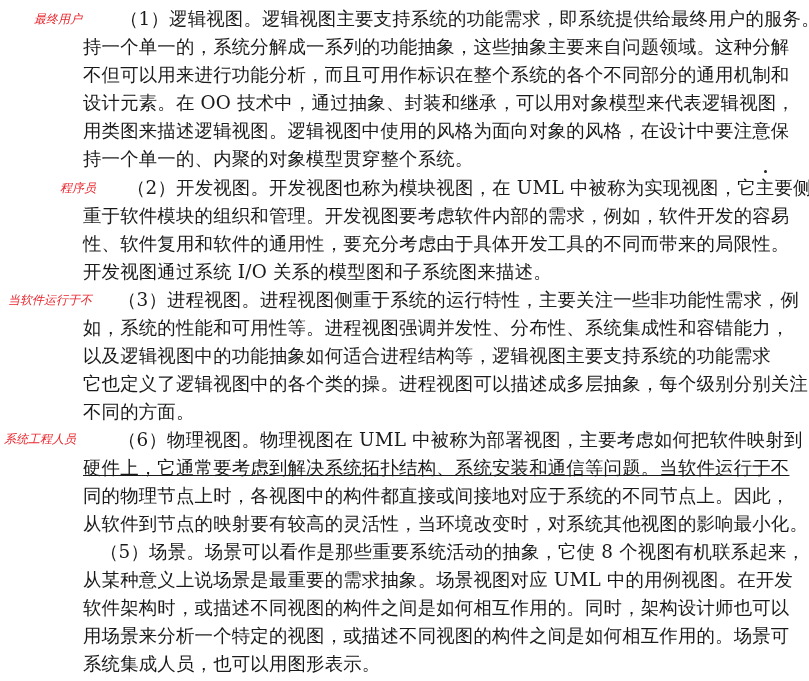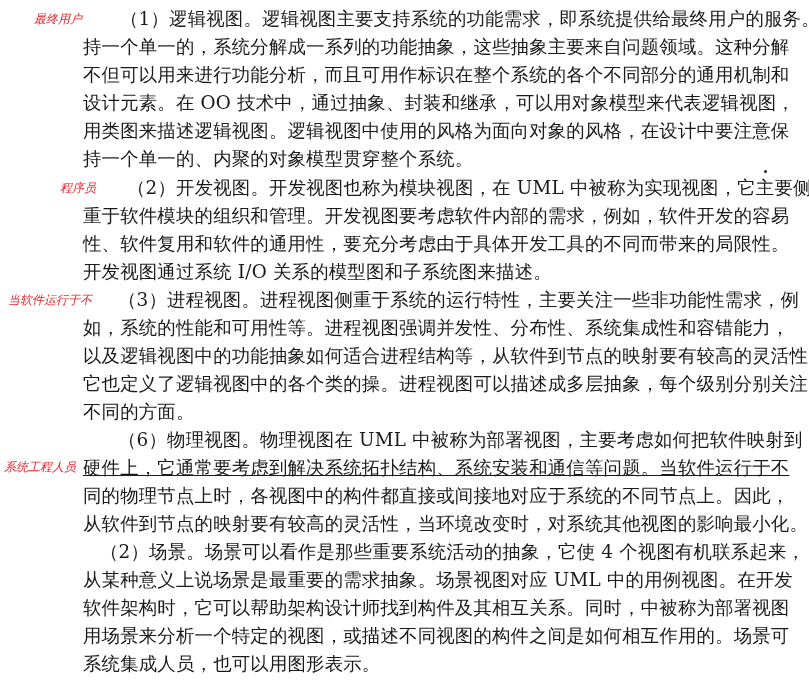--- a/index.html
+++ b/index.html
@@ -29,44 +29,44 @@
     position: absolute; left: 764px; width: 3px; height: 3px;
     background: #222; border-radius: 50%;
   }
 </style>
 </head>
 <body>
 
 <div class="note" style="left:34px; top:5px;">最终用户</div>
 <div class="note" style="left:60px; top:174px;">程序员</div>
 <div class="note" style="left:8px; top:286px;">当软件运行于不</div>
-<div class="note" style="left:4px; top:425px;margin-top:28px;">系统工程人员</div>
+<div class="note" style="left:4px; top:425px;">系统工程人员</div>
 
 <div class="line" style="left:120px; top:5px;">（1）逻辑视图。逻辑视图主要支持系统的功能需求，即系统提供给最终用户的服务。</div>
 <div class="line" style="top:33px;">持一个单一的，系统分解成一系列的功能抽象，这些抽象主要来自问题领域。这种分解</div>
 <div class="line" style="top:61px;">不但可以用来进行功能分析，而且可用作标识在整个系统的各个不同部分的通用机制和</div>
 <div class="line" style="top:89px;">设计元素。在 OO 技术中，通过抽象、封装和继承，可以用对象模型来代表逻辑视图，</div>
 <div class="line" style="top:117px;">用类图来描述逻辑视图。逻辑视图中使用的风格为面向对象的风格，在设计中要注意保</div>
 <div class="line" style="top:145px;">持一个单一的、内聚的对象模型贯穿整个系统。</div>
 
 <div class="dot" style="top:170px;"></div>
 
 <div class="line" style="left:127px; top:174px;">（2）开发视图。开发视图也称为模块视图，在 UML 中被称为实现视图，它主要侧</div>
 <div class="line" style="top:202px;">重于软件模块的组织和管理。开发视图要考虑软件内部的需求，例如，软件开发的容易</div>
 <div class="line" style="top:230px;">性、软件复用和软件的通用性，要充分考虑由于具体开发工具的不同而带来的局限性。</div>
 <div class="line" style="top:258px;">开发视图通过系统 I/O 关系的模型图和子系统图来描述。</div>
 
 <div class="line" style="left:118px; top:286px;">（3）进程视图。进程视图侧重于系统的运行特性，主要关注一些非功能性需求，例</div>
 <div class="line" style="top:314px;">如，系统的性能和可用性等。进程视图强调并发性、分布性、系统集成性和容错能力，</div>
-<div class="line" style="top:342px;">以及逻辑视图中的功能抽象如何适合进程结构等，从软件到节点的映射要有较高的灵活性</div>
+<div class="line" style="top:342px;">以及逻辑视图中的功能抽象如何适合进程结构等，逻辑视图主要支持系统的功能需求</div>
 <div class="line" style="top:370px;">它也定义了逻辑视图中的各个类的操。进程视图可以描述成多层抽象，每个级别分别关注</div>
 <div class="line" style="top:398px;">不同的方面。</div>
 
 <div class="line" style="left:118px; top:426px;">（6）物理视图。物理视图在 UML 中被称为部署视图，主要考虑如何把软件映射到</div>
 <div class="line" style="top:454px;text-decoration:underline;">硬件上，它通常要考虑到解决系统拓扑结构、系统安装和通信等问题。当软件运行于不</div>
 <div class="line" style="top:482px;">同的物理节点上时，各视图中的构件都直接或间接地对应于系统的不同节点上。因此，</div>
 <div class="line" style="top:510px;">从软件到节点的映射要有较高的灵活性，当环境改变时，对系统其他视图的影响最小化。</div>
 
-<div class="line" style="left:100px; top:538px;">（2）场景。场景可以看作是那些重要系统活动的抽象，它使 4 个视图有机联系起来，</div>
+<div class="line" style="left:100px; top:538px;">（5）场景。场景可以看作是那些重要系统活动的抽象，它使 8 个视图有机联系起来，</div>
 <div class="line" style="top:566px;">从某种意义上说场景是最重要的需求抽象。场景视图对应 UML 中的用例视图。在开发</div>
-<div class="line" style="top:594px;">软件架构时，它可以帮助架构设计师找到构件及其相互关系。同时，中被称为部署视图</div>
+<div class="line" style="top:594px;">软件架构时，或描述不同视图的构件之间是如何相互作用的。同时，架构设计师也可以</div>
 <div class="line" style="top:622px;">用场景来分析一个特定的视图，或描述不同视图的构件之间是如何相互作用的。场景可</div>
 <div class="line" style="top:650px;">系统集成人员，也可以用图形表示。</div>
 
 </body></html>

